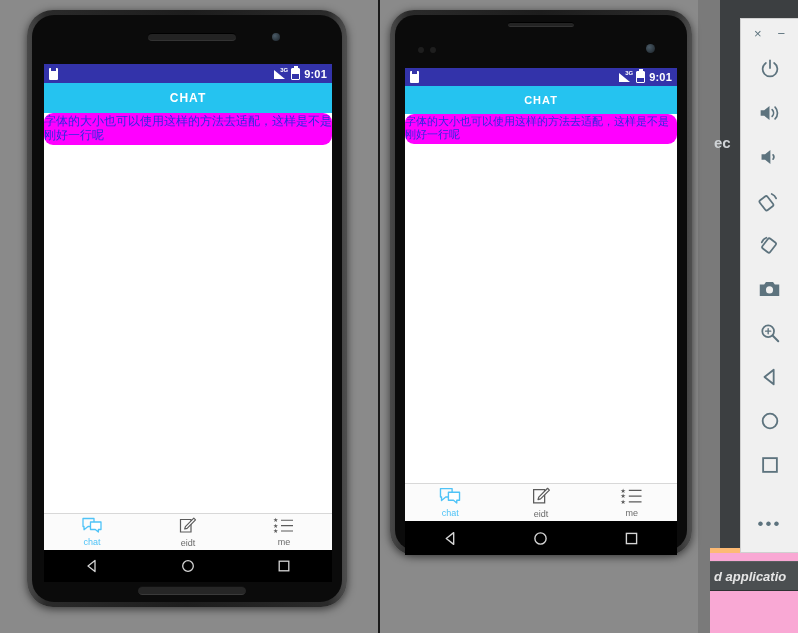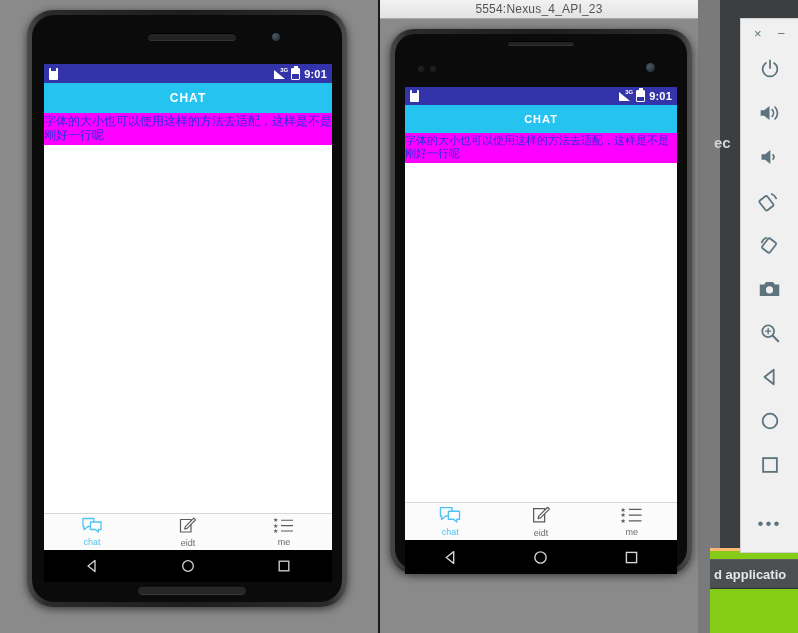--- a/index.html
+++ b/index.html
@@ -21,21 +21,21 @@
     position:absolute; left:698px; top:0; width:22px; height:633px;
     background:#7a7a7a;
   }
   .bg-text-clip {
     position:absolute; left:714px; top:130px; width:40px; height:26px;
     color:#cfd3d6; font-size:15px; font-weight:bold; overflow:hidden;
     white-space:nowrap; line-height:26px;
   }
   .bg-win-b {
     position:absolute; left:710px; top:548px; width:88px; height:85px;
-    background:#84cc16; border-top:3px solid #fdba74;
+    background:#f9a8d4; border-top:5px solid #fdba74;font-style:italic;
   }
   .bg-win-b .bar {
     position:absolute; left:0; top:8px; width:88px; height:30px;
     background:#4b4f51; border-top:1px solid #5a5e60; border-bottom:1px solid #2e3133;
     color:#e6e6e6; font-size:13px; font-weight:bold;
     line-height:30px; padding-left:4px; overflow:hidden; white-space:nowrap;
   }
 
   
   .emu {
@@ -110,21 +110,21 @@
     background:linear-gradient(#fff 0%,#fff 55%,#3333aa 55%,#3333aa 100%);
   }
   .battery::before{content:"";position:absolute;left:2px;top:-3px;width:4px;height:2px;background:#fff;}
 
   .titlebar {
     width:100%; display:flex; align-items:center; justify-content:center;
     color:#ffffff; font-weight:bold; letter-spacing:1px;
   }
   .msgbar {
     width:100%; background:#ff00ff; color:#2b2be0;
-    overflow:hidden; word-break:break-all;
+    overflow:hidden; word-break:break-all;border-radius:9px;
   }
   .content-area { flex:1; background:#ffffff; }
 
   .bottomnav {
     position:absolute; left:0; bottom:0; width:100%;
     background:#fbfbfb; border-top:1px solid #d8d8d8;
     display:flex;
   }
   .navitem {
     flex:1; display:flex; flex-direction:column; align-items:center; justify-content:center;
@@ -257,21 +257,20 @@
               <rect x="3.2" y="3.2" width="9.6" height="9.6" fill="none" stroke="#e8e8e8" stroke-width="1.3"></rect>
             </svg>
         </span>
       </div>
     </div>
   </div>
 
   <div class="emu-divider"></div>
 
   <div class="emu" id="emu2">
-    <div class="emu-title">5554:Nexus_4_API_23</div>
     <div class="emu-body">
 
       <div class="device-outer" style="left:10px; top:10px; width:302px; height:545px; border-radius:24px;"></div>
       <div class="device-bezel" style="left:15px; top:15px; width:292px; height:535px; border-radius:20px;"></div>
       <div class="speaker" style="left:128px; top:22px; width:66px; height:5px;"></div>
       <div class="sensor" style="left:38px; top:47px; width:6px; height:6px;"></div>
       <div class="sensor" style="left:50px; top:47px; width:6px; height:6px;"></div>
       <div class="cam" style="left:266px; top:44px; width:9px; height:9px;"></div>
 
       <div class="screen" style="left:25px; top:68px; width:272px; height:453px;">

